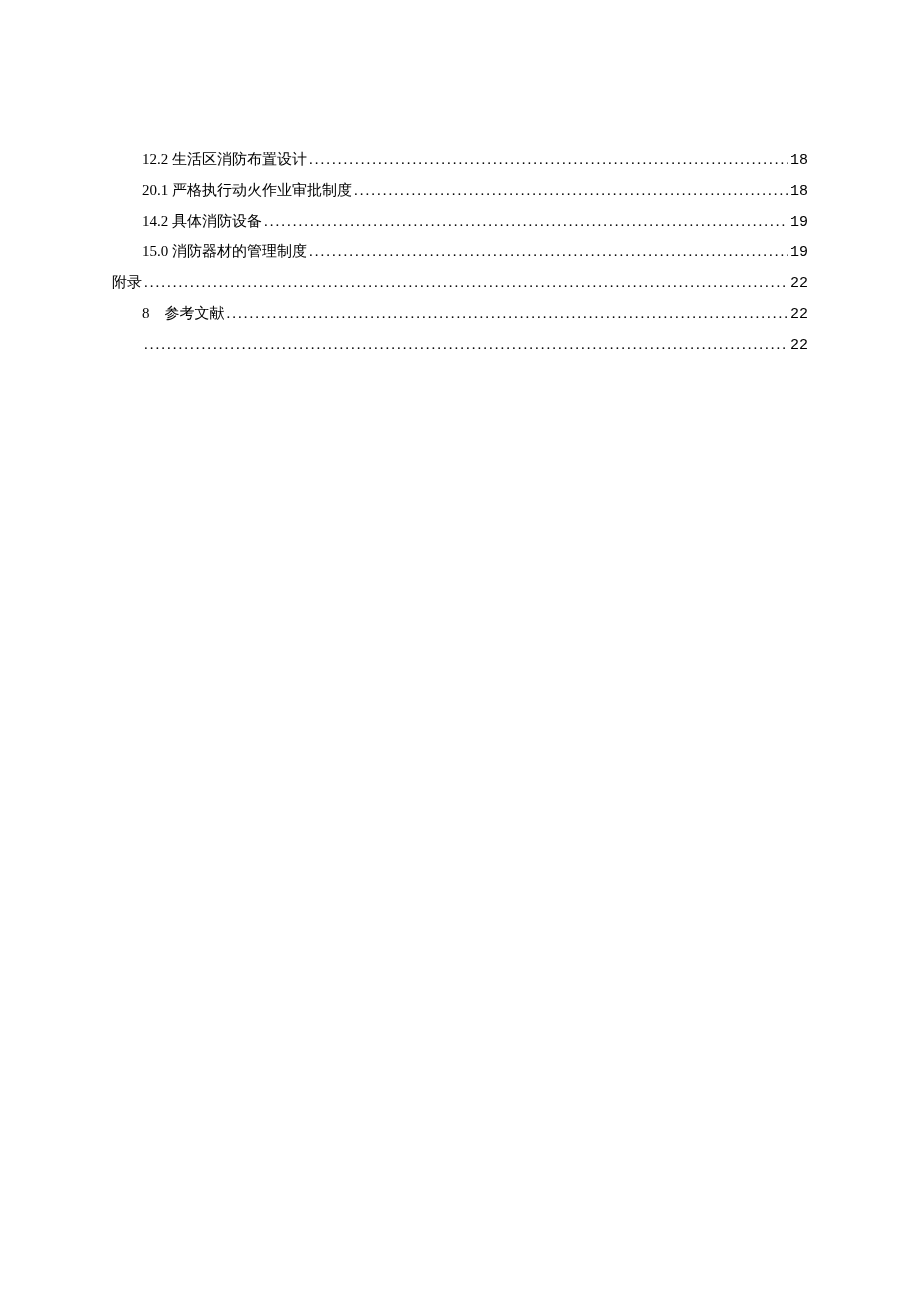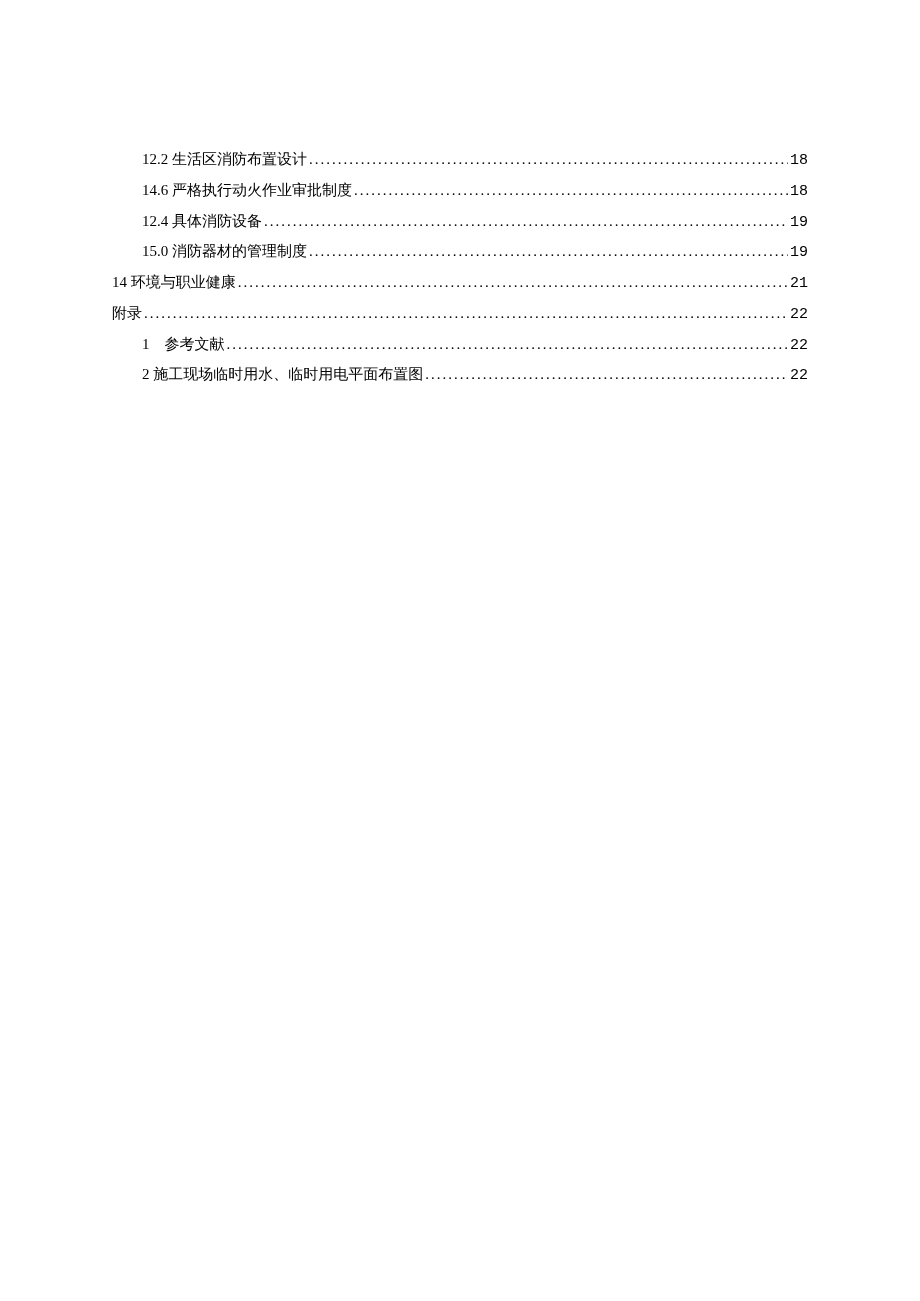--- a/index.html
+++ b/index.html
@@ -58,47 +58,41 @@
 </head>
 <body>
 
 <div class="toc-container">
   <div class="toc-line level-2">
     <span class="toc-label">12.2 生活区消防布置设计</span>
     <span class="toc-dots"></span>
     <span class="toc-page">18</span>
   </div>
   <div class="toc-line level-2">
-    <span class="toc-label">14.6 严格执行动火作业审批制度</span>
+    <span class="toc-label">20.1 严格执行动火作业审批制度</span>
     <span class="toc-dots"></span>
     <span class="toc-page">18</span>
   </div>
   <div class="toc-line level-2">
-    <span class="toc-label">12.4 具体消防设备</span>
+    <span class="toc-label">14.2 具体消防设备</span>
     <span class="toc-dots"></span>
     <span class="toc-page">19</span>
   </div>
   <div class="toc-line level-2">
     <span class="toc-label">15.0 消防器材的管理制度</span>
     <span class="toc-dots"></span>
     <span class="toc-page">19</span>
   </div>
   <div class="toc-line level-1">
-    <span class="toc-label">14 环境与职业健康</span>
-    <span class="toc-dots"></span>
-    <span class="toc-page">21</span>
-  </div>
-  <div class="toc-line level-1">
     <span class="toc-label">附录</span>
     <span class="toc-dots"></span>
     <span class="toc-page">22</span>
   </div>
   <div class="toc-line level-2">
-    <span class="toc-label">1　参考文献</span>
+    <span class="toc-label">8　参考文献</span>
     <span class="toc-dots"></span>
     <span class="toc-page">22</span>
   </div>
   <div class="toc-line level-2">
-    <span class="toc-label">2 施工现场临时用水、临时用电平面布置图</span>
     <span class="toc-dots"></span>
     <span class="toc-page">22</span>
   </div>
 </div>
 
 </body></html>

